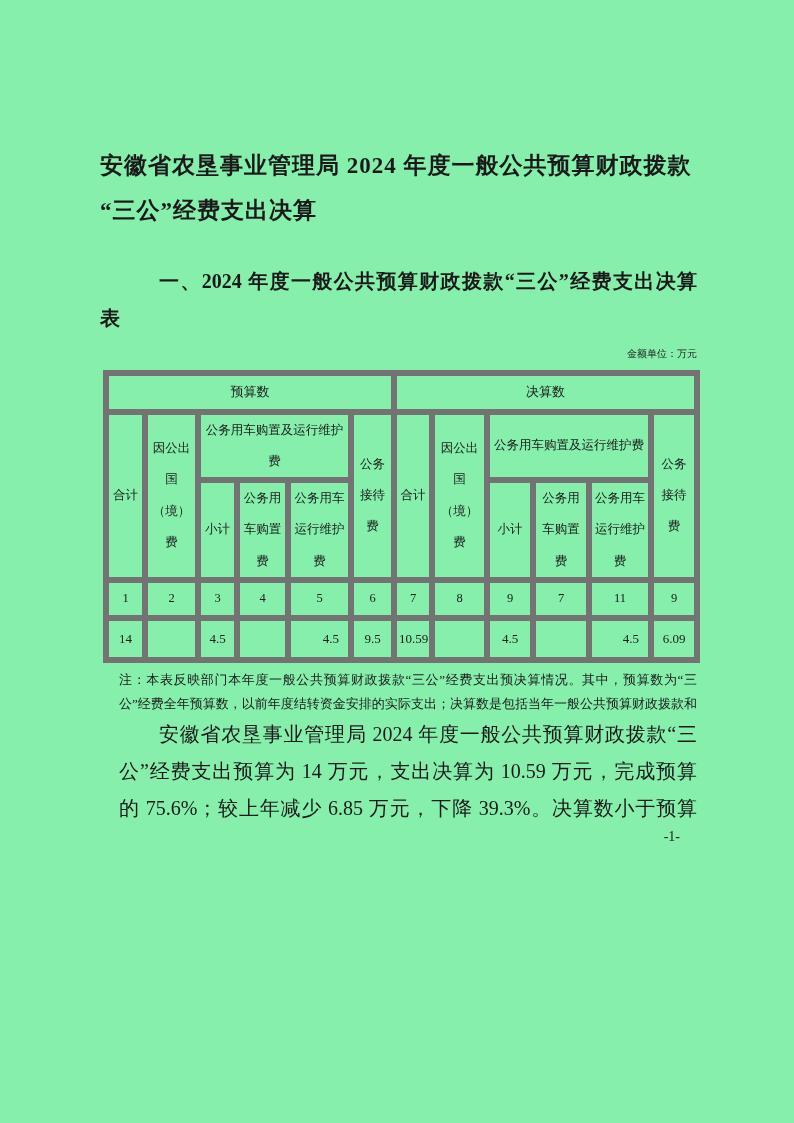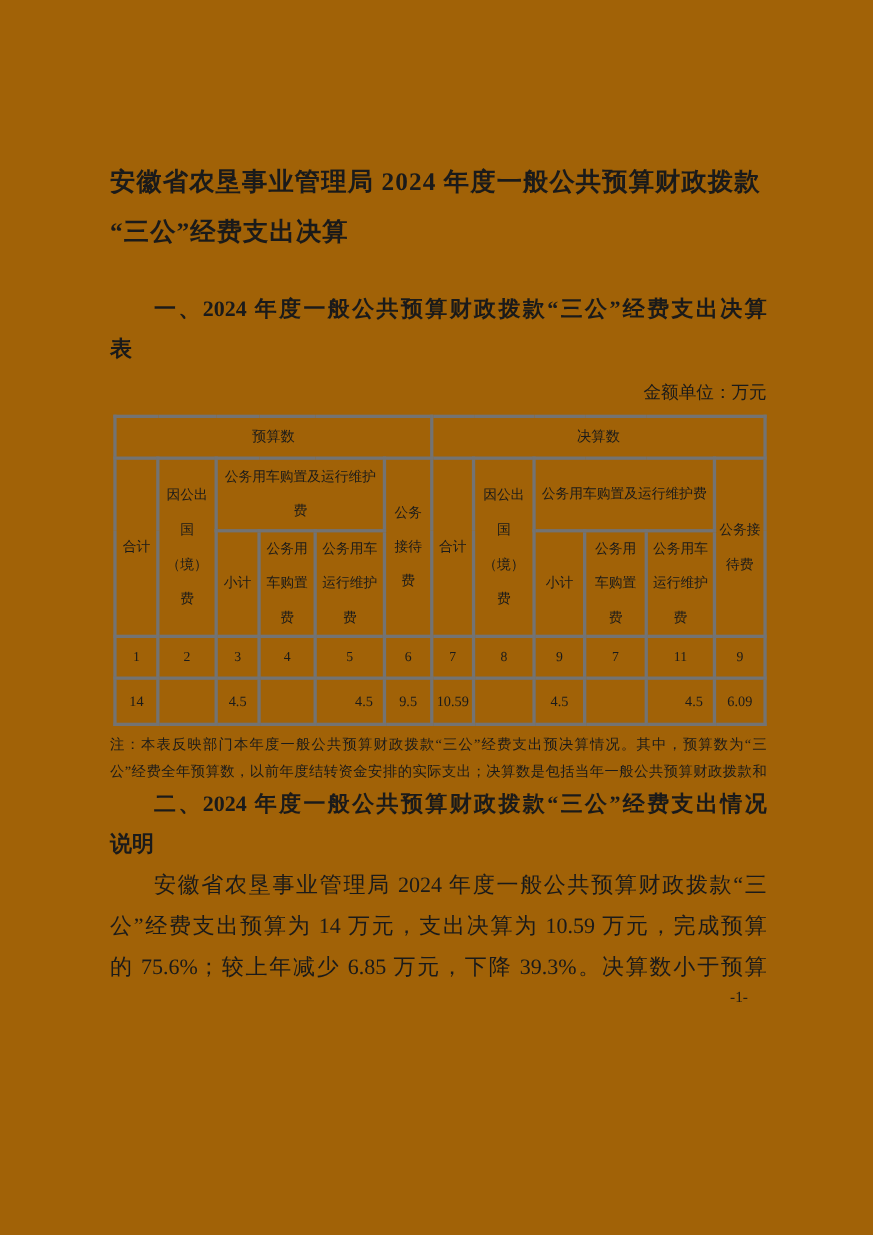--- a/index.html
+++ b/index.html
@@ -2,46 +2,46 @@
 <html><head>
 <meta charset="utf-8">
 <style>
   * { margin: 0; padding: 0; box-sizing: border-box; }
   html, body { background: #888; }
   .page {
     position: relative;
     width: 794px;
     height: 1123px;
     margin: 0 auto;
-    background: #a16207;
+    background: #86efac;
     color: #1a1a1a;
     font-family: "Liberation Serif", "DejaVu Serif", serif;
     overflow: hidden;
   }
   .content { padding: 143px 97px 0 100px; }
 
   .title { text-align: center; font-size: 23px; font-weight: bold; line-height: 45px; letter-spacing: 1px; }
 
   .s-heading { margin-top: 30px; font-size: 20px; font-weight: bold; line-height: 37px; }
   .line { text-align: left; }
-  .fill { text-align: justify; text-align-last: justify; }
+  .fill { text-align: justify; text-align-last: justify; margin-left: 19px; }
   .indent { text-indent: 40px; }
 
-  .unit-line { margin-top: 10px; font-size: 16px; text-align: right; }
+  .unit-line { margin-top: 10px; font-size: 10px; text-align: right; }
 
   table.budget-table {
     margin-top: 9px;
     margin-left: 3px;
     width: 592px;
     border-collapse: collapse;
     table-layout: fixed;
     border: 2px solid #1a1a1a;
   }
   .budget-table th, .budget-table td {
-    border: 3px solid #737373;
+    border: 6px solid #737373;
     font-weight: normal;
     text-align: center;
     vertical-align: middle;
     font-size: 12.5px;
     padding: 0 2px;
     overflow: hidden;
     margin-top: 15px;
   }
   .budget-table th { line-height: 2.5; }
   tr.r-group th { height: 38px; font-size: 13px; }
@@ -144,24 +144,20 @@
         <td>6.09</td>
       </tr>
     </tbody>
       </table>
 
     <div class="note">
       <div class="line fill">注：本表反映部门本年度一般公共预算财政拨款“三公”经费支出预决算情况。其中，预算数为“三</div>
       <div class="line fill">公”经费全年预算数，以前年度结转资金安排的实际支出；决算数是包括当年一般公共预算财政拨款和</div>
     </div>
 
-    <div class="body-block bold">
-      <div class="line fill indent">二、2024 年度一般公共预算财政拨款“三公”经费支出情况</div>
-      <div class="line">说明</div>
-    </div>
 
 
     <div class="body-block">
       <div class="line fill indent">安徽省农垦事业管理局 2024 年度一般公共预算财政拨款“三</div>
       <div class="line fill">公”经费支出预算为 14 万元，支出决算为 10.59 万元，完成预算</div>
       <div class="line fill">的 75.6%；较上年减少 6.85 万元，下降 39.3%。决算数小于预算</div>
     </div>
 
     <div class="page-number">-1-</div>
 

